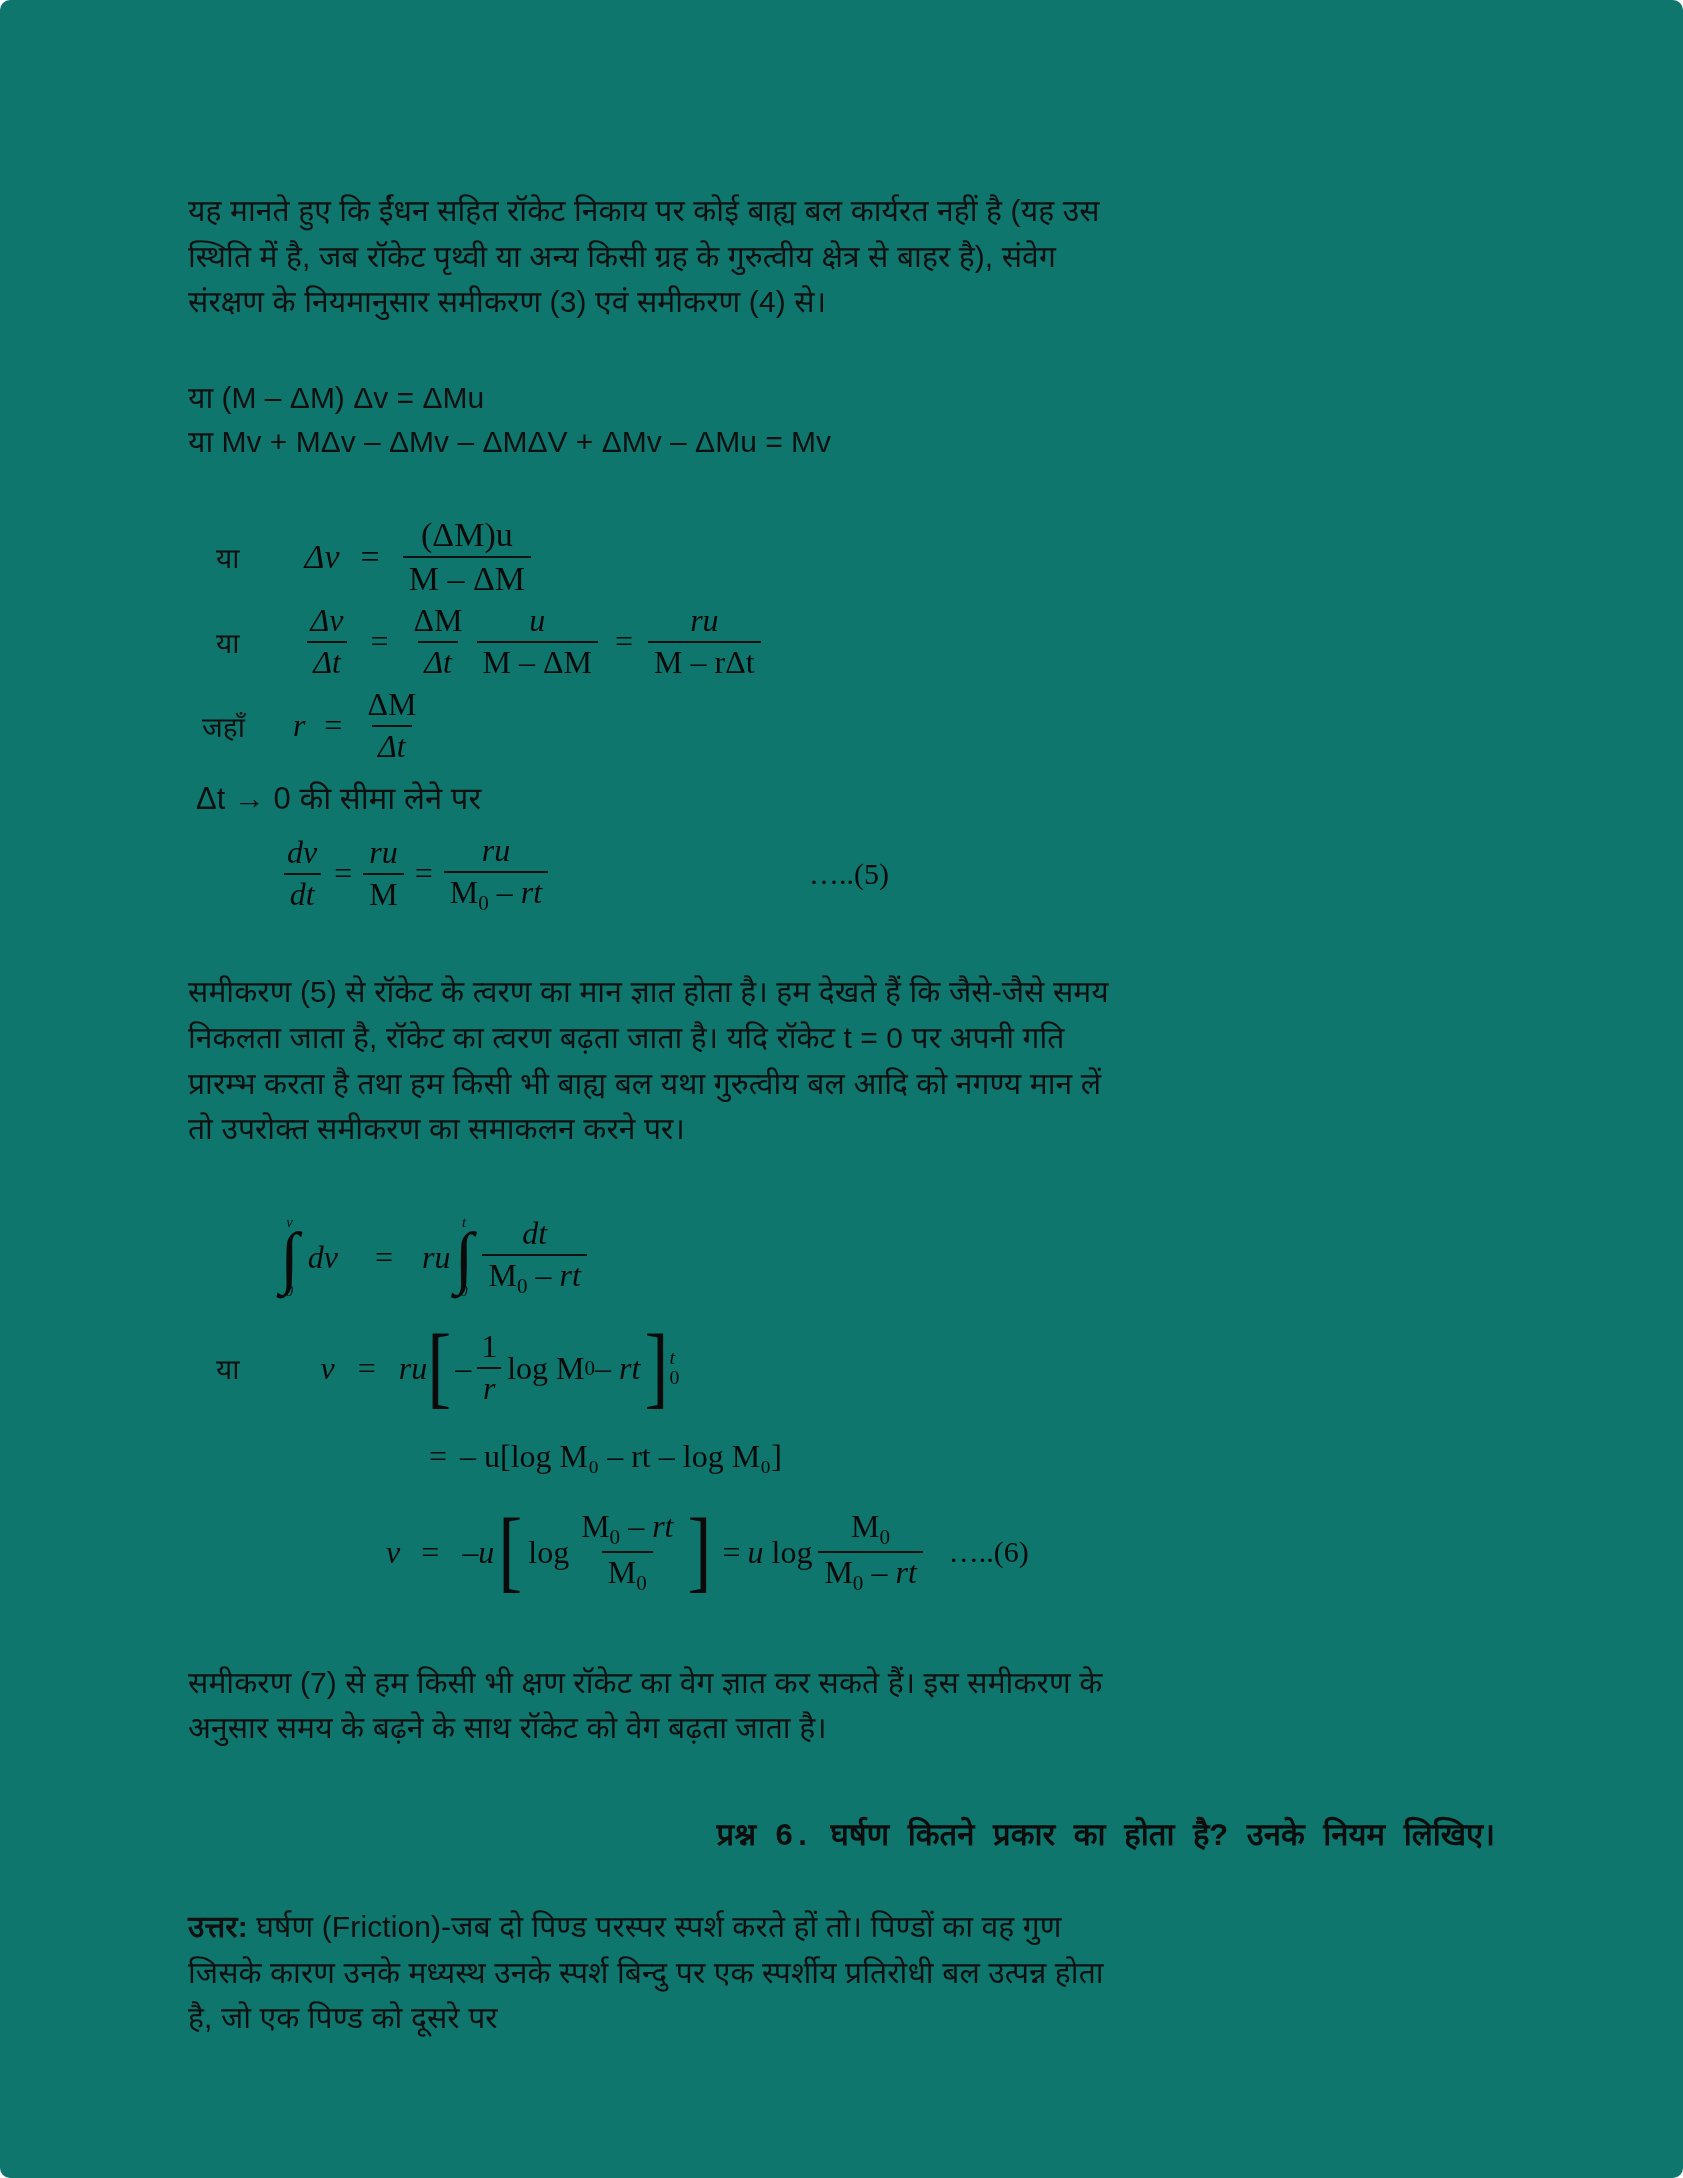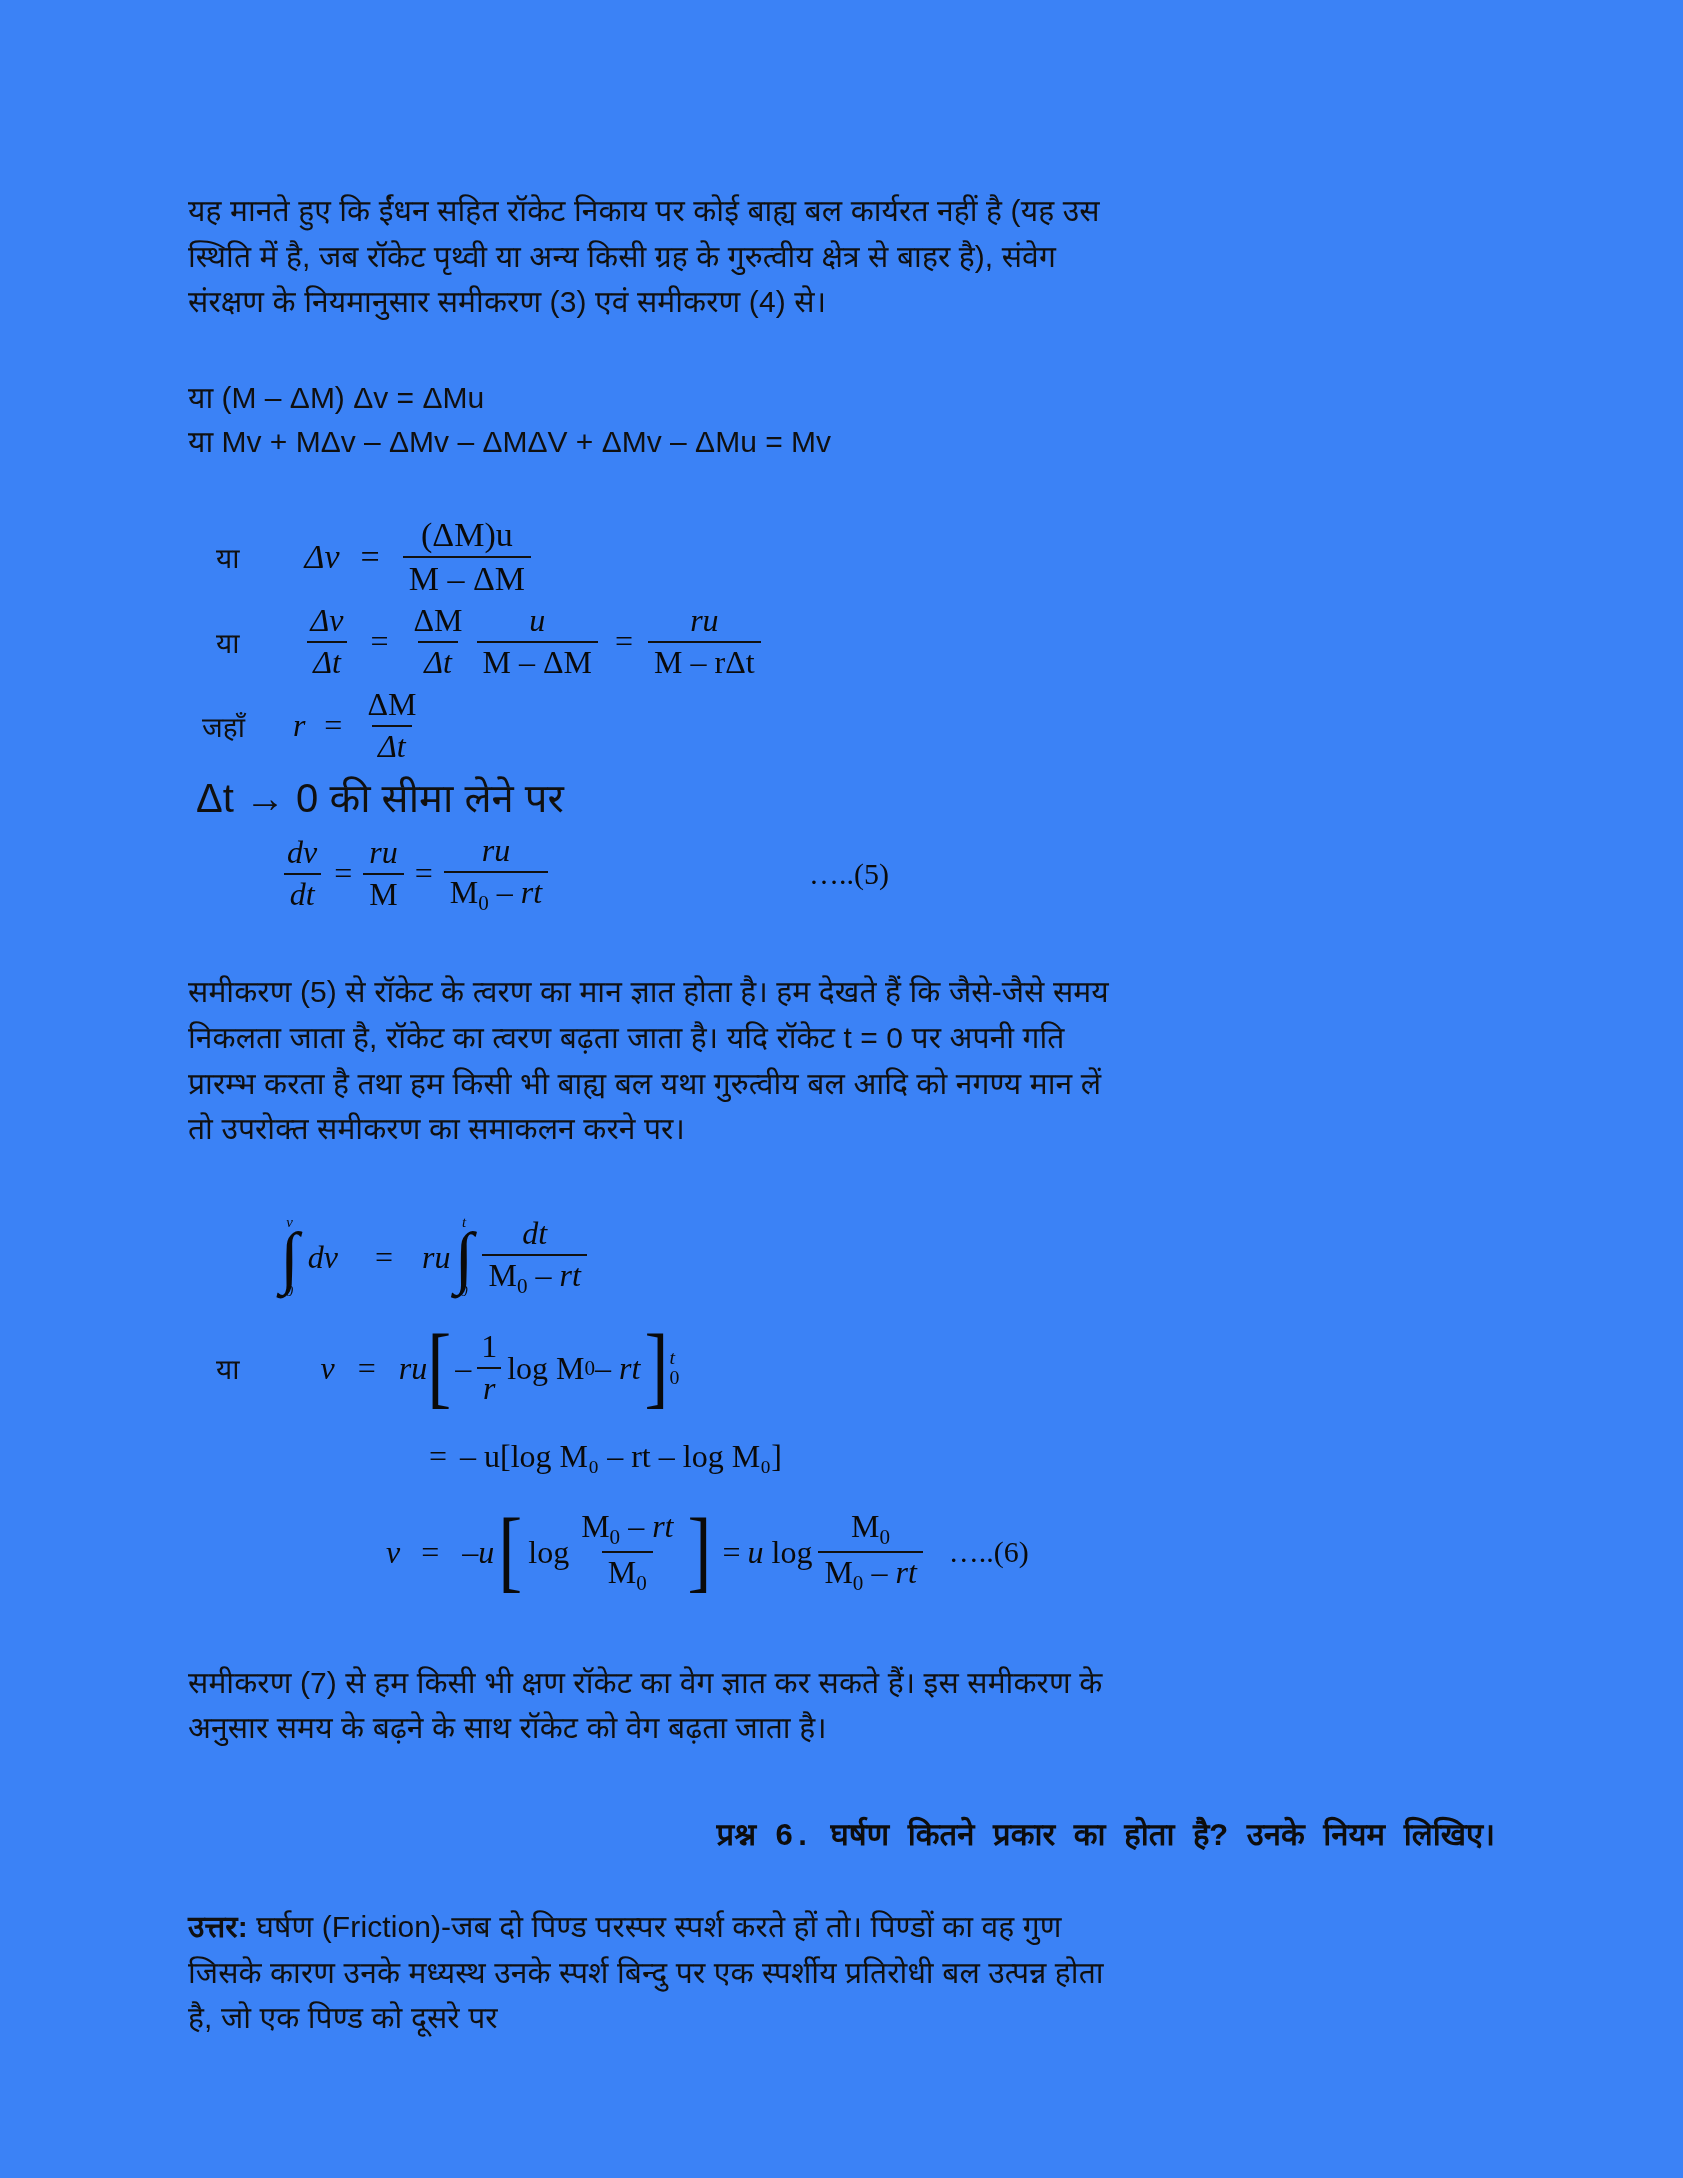--- a/index.html
+++ b/index.html
@@ -14,23 +14,24 @@
     font-family: "Liberation Sans", sans-serif;
     color: #111111;
     position: relative;
     overflow: hidden;
   }
   .page {
     position: absolute;
     left: 0; top: 0;
     width: 1683px;
     height: 2178px;
-    background: #3b82f6;
+    background: #0f766e;
     box-sizing: border-box;
     padding: 188px 188px 0 188px;
+    border-radius: 10px;
   }
   .para {
     font-family: "Liberation Sans", sans-serif;
     font-size: 30px;
     line-height: 1.52;
     color: #101010;
     text-align: left;
     letter-spacing: 0.1px;
     margin: 0;
   }
@@ -189,21 +190,21 @@
       <span class="lbl-hi">जहाँ</span>
       <span class="mi" style="margin-left:48px;">r</span>
       <span class="op" style="margin-left:12px;">=</span>
       <span class="frac" style="margin-left:12px;">
         <span class="num mu">ΔM</span>
         <span class="den mi">Δt</span>
       </span>
     </div>
 
     <div class="mrow" style="font-size:31px; margin-left:8px; height:59px;">
-      <span class="lbl-hi" style="font-size:40px;">Δt → 0 की सीमा लेने पर</span>
+      <span class="lbl-hi" style="font-size:31px;">Δt → 0 की सीमा लेने पर</span>
     </div>
 
     <div class="mrow" style="font-size:32px; margin-left:89px; height:95px;">
       <span class="frac">
         <span class="num mi">dv</span>
         <span class="den mi">dt</span>
       </span>
       <span class="op">=</span>
       <span class="frac">
         <span class="num mi">ru</span>

